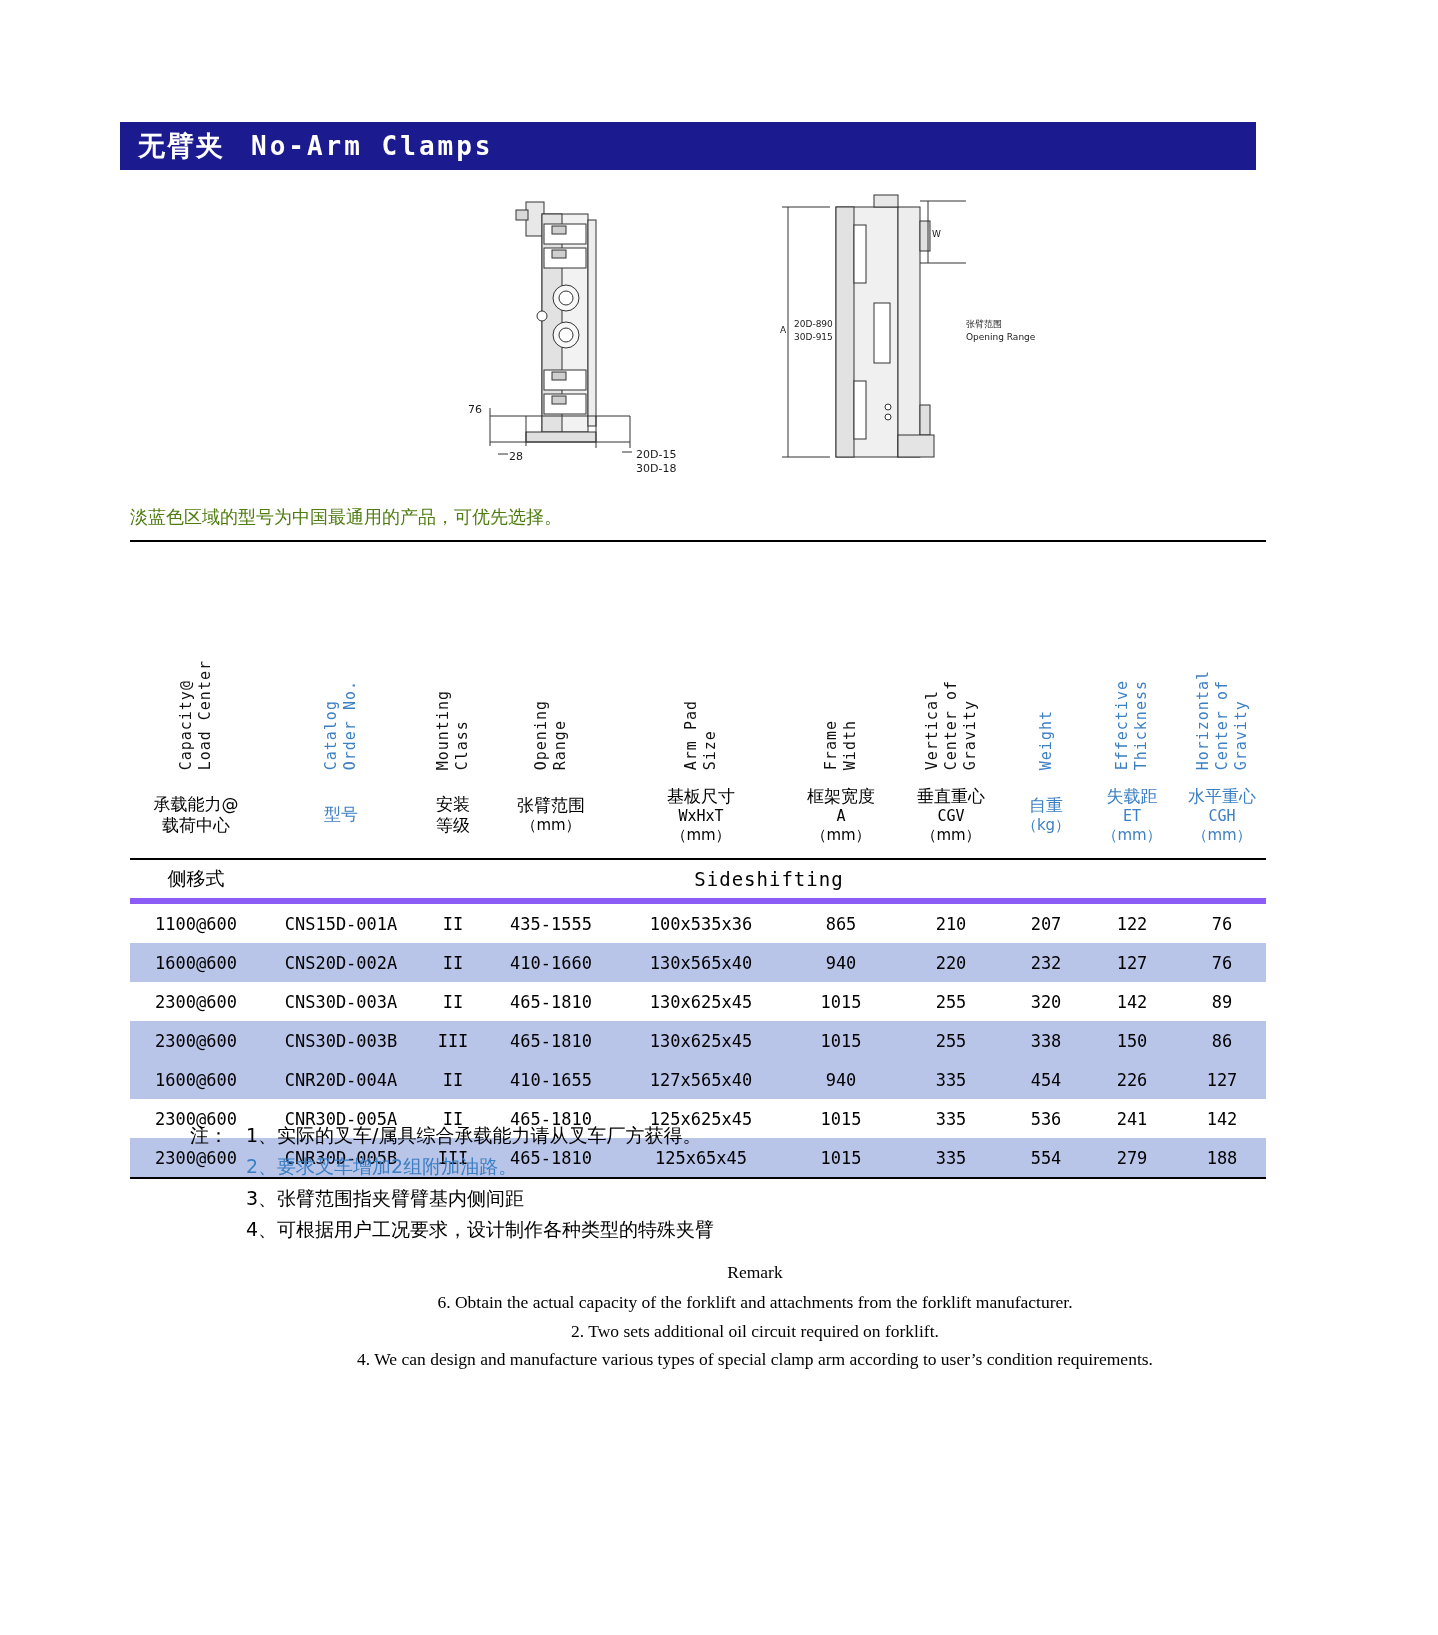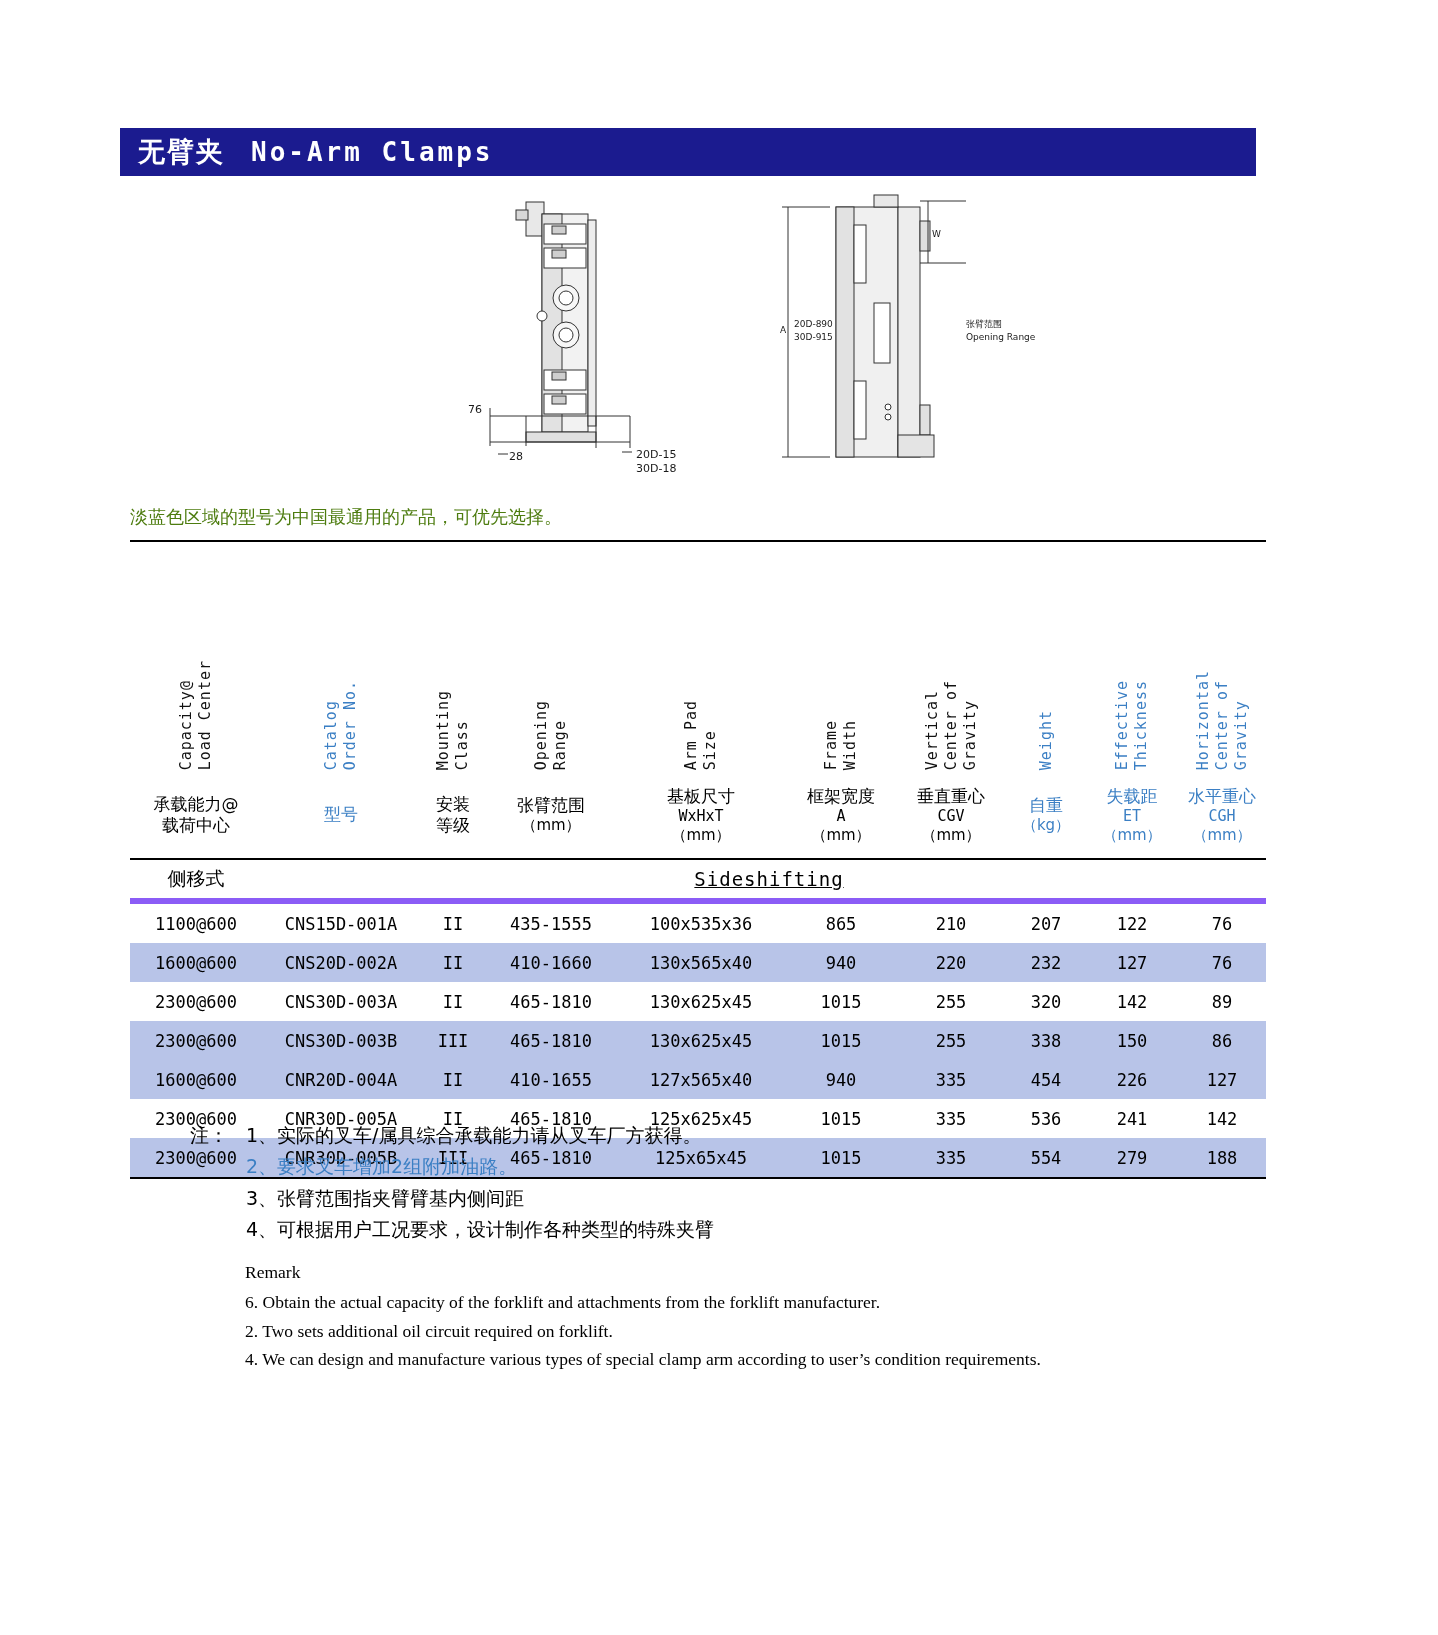--- a/index.html
+++ b/index.html
@@ -19,21 +19,21 @@
     position: absolute;
     left: 0; top: 0;
     width: 1438px;
     height: 1635px;
   }
 
   
   .title-bar {
     position: absolute;
     left: 120px;
-    top: 128px;
+    top: 122px;
     width: 1136px;
     height: 48px;
     background: #1b1b8f;
     display: flex;
     align-items: center;
   }
   .title-cn {
     color: #ffffff;
     font-family: "DejaVu Sans", sans-serif;
     font-size: 27px;
@@ -161,21 +161,20 @@
   .sec-cn {
     font-family: "DejaVu Sans", sans-serif;
     font-size: 19px;
   }
   .sec-en {
     font-family: "DejaVu Sans Mono", monospace;
     font-size: 19px;
     letter-spacing: 1px;
     text-align: left;
     padding-left: 10px !important;
-    text-decoration: underline;
   }
 
   .data-row td {
     height: 39px;
     font-family: "DejaVu Sans Mono", monospace;
     font-size: 17px;
     letter-spacing: 0px;
   }
   .row-alt {
     background: #b8c4e8;
@@ -196,20 +195,21 @@
   }
   .note-blue { color: #3b7fc4; }
   .notes-en {
     position: absolute;
     left: 245px;
     top: 1258px;
     width: 1020px;
     font-family: "Liberation Serif", serif;
     font-size: 17.5px;
     line-height: 1.62;
+    text-align: center;
   }
   .notes-en .rk { margin-bottom: 2px; }
 </style>
 </head>
 <body>
 
 <div class="page">
 
   <div class="title-bar">
     <span class="title-cn">无臂夹</span>

